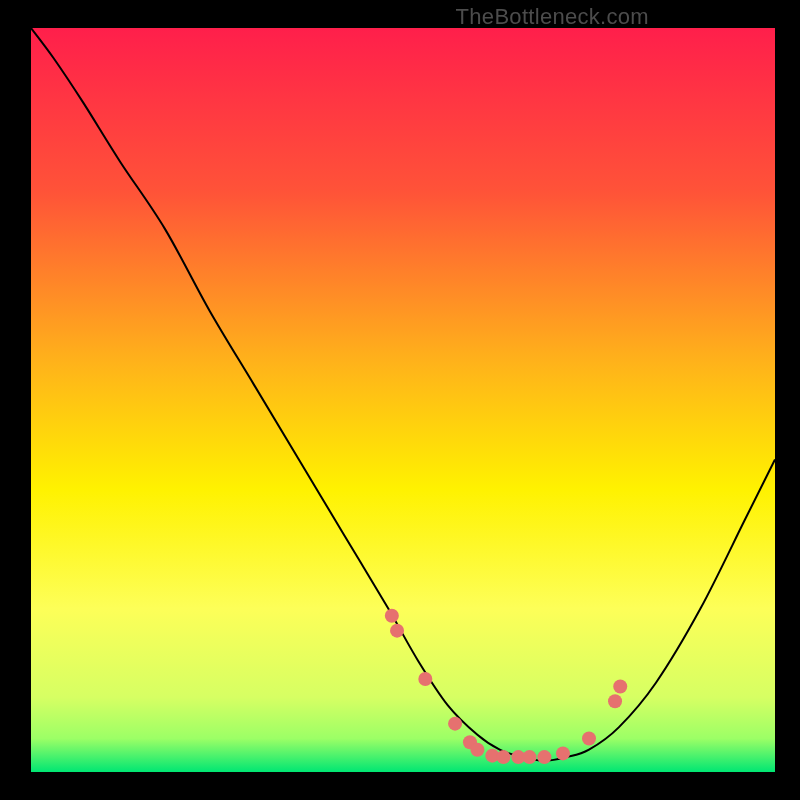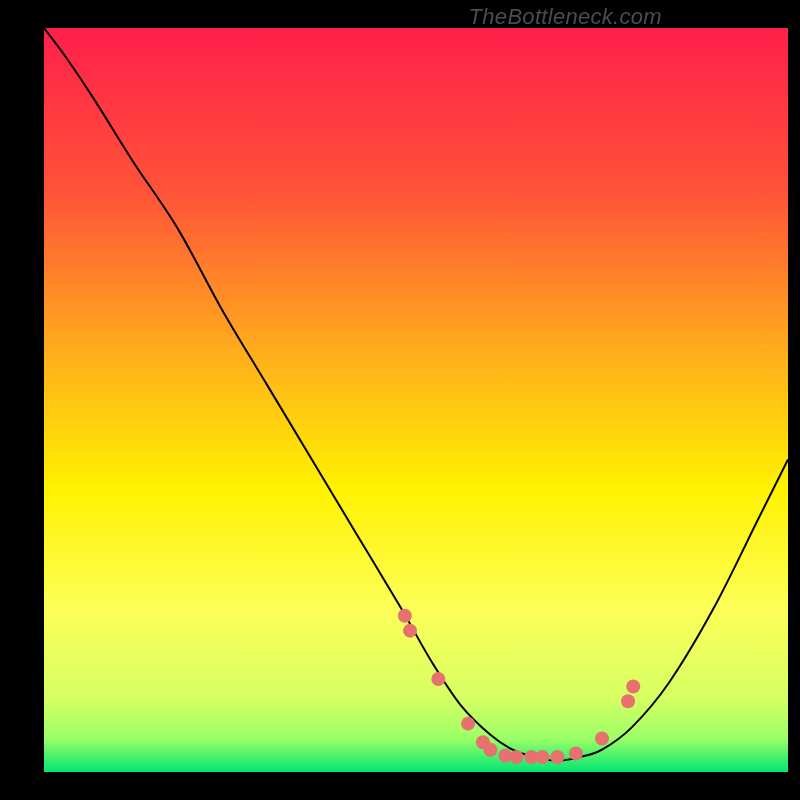--- a/index.html
+++ b/index.html
@@ -6,26 +6,25 @@
     margin: 0;
     padding: 0;
     width: 800px;
     height: 800px;
     background: #000;
     overflow: hidden;
     font-family: Arial, Helvetica, sans-serif;
   }
   .frame {
     position: absolute;
-    left: 16px;
+    left: 3px;
     top: 0;
     width: 656px;
     height: 800px;
     background: #000;
-    font-style: italic;
   }
   .plot-area {
     position: absolute;
     left: 28px;
     top: 28px;
     width: 744px;
     height: 744px;
   }
   .watermark {
     position: absolute;

